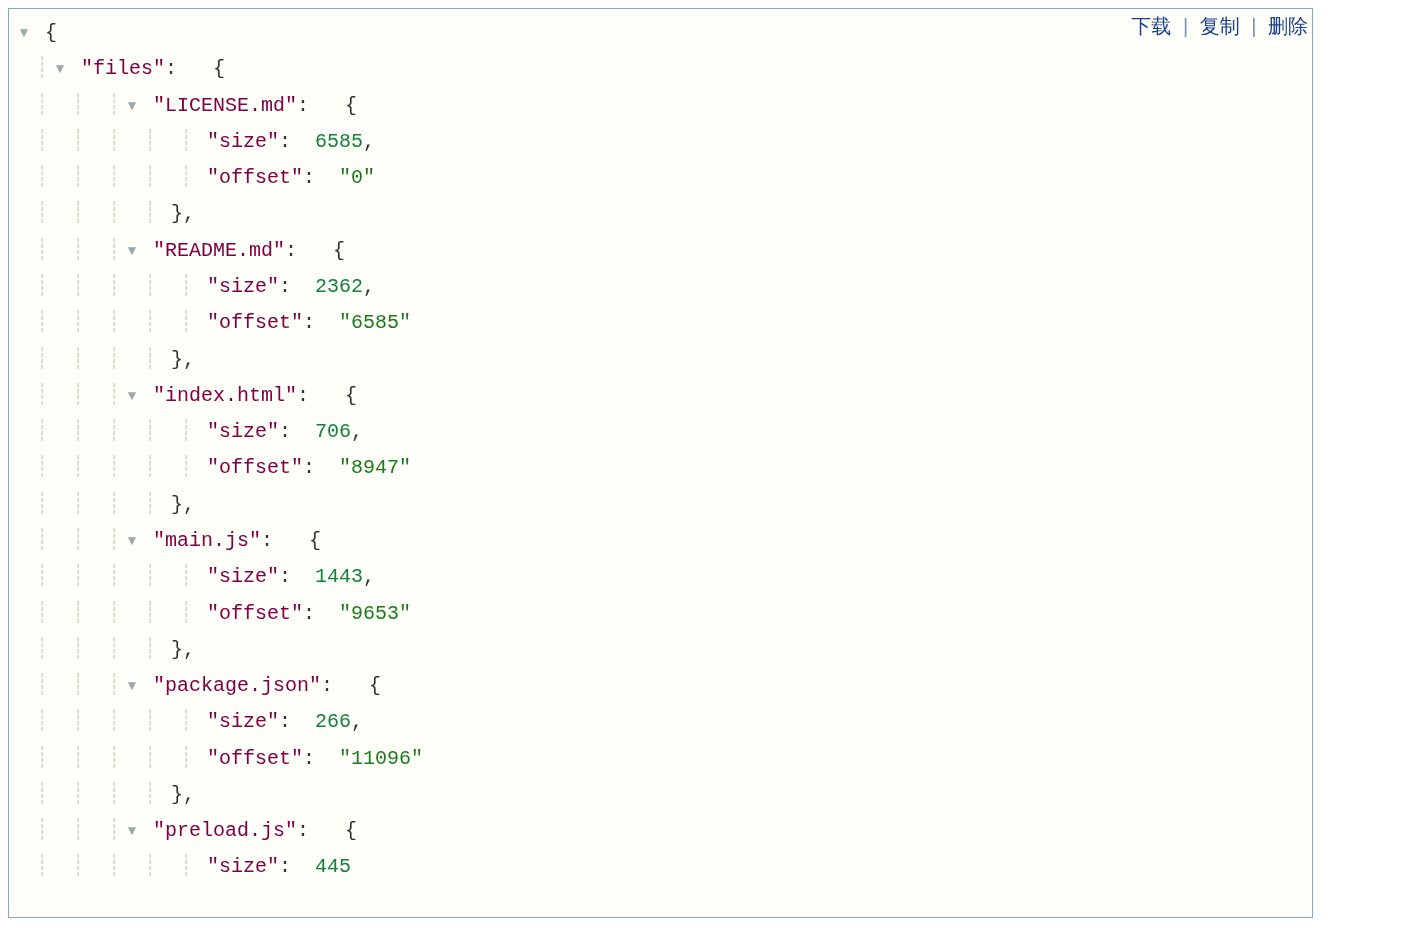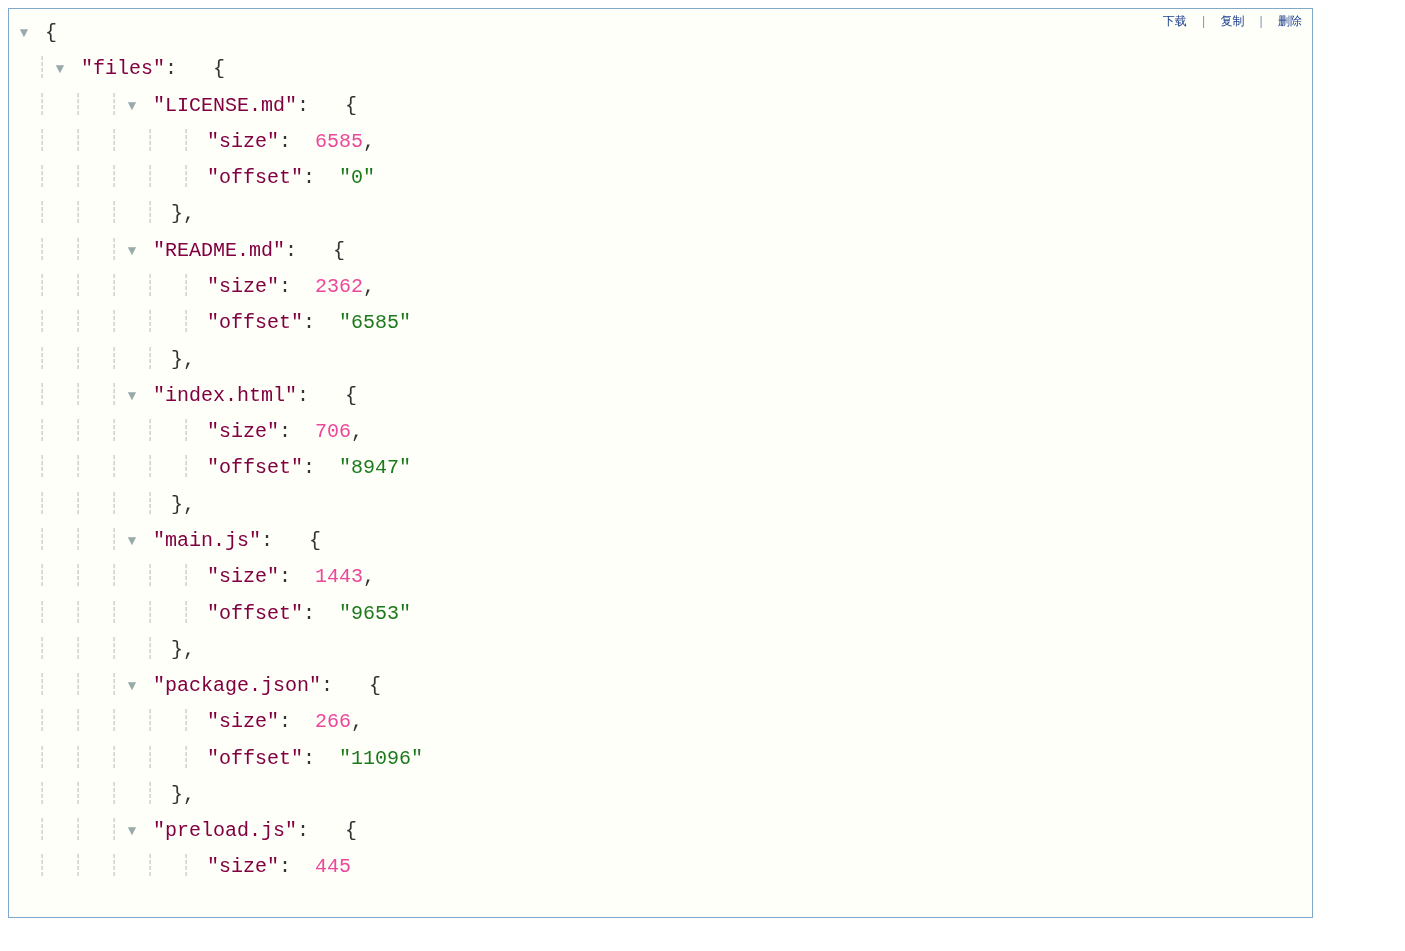--- a/index.html
+++ b/index.html
@@ -16,23 +16,23 @@
     min-height: 910px;
     margin: 8px;
     border: 1px solid #7fa8c9;
     background: #fffff9;
     position: relative;
     padding: 6px 6px 6px 6px;
   }
   .toolbar {
     position: absolute;
     top: 4px;
-    right: 10px;
-    font-family: Liberation Mono, monospace;
-    font-size: 12px;
+    right: 4px;
+    font-family: Liberation Sans, sans-serif;
+    font-size: 20px;
     color: #1a3e8c;
   }
   .toolbar a {
     color: #1a3e8c;
     text-decoration: none;
     cursor: pointer;
   }
   .toolbar .sep {
     color: #7a93b6;
     padding: 0 6px;
@@ -61,21 +61,21 @@
     user-select: none;
     font-family: Consolas, "Courier New", monospace;
   }
   .sp {
     display: inline-block;
     width: 18px;
   }
   .brace { color: #333; }
   .punct { color: #333; }
   .key   { color: #800040; }
-  .num   { color: #ec4899; }
+  .num   { color: #15803d; }
   .str   { color: #1c7a1c; }
   .row { display: block; }
 </style>
 </head>
 <body>
 
 <div class="frame">
 
   <div class="toolbar">
     <a>下载</a>

